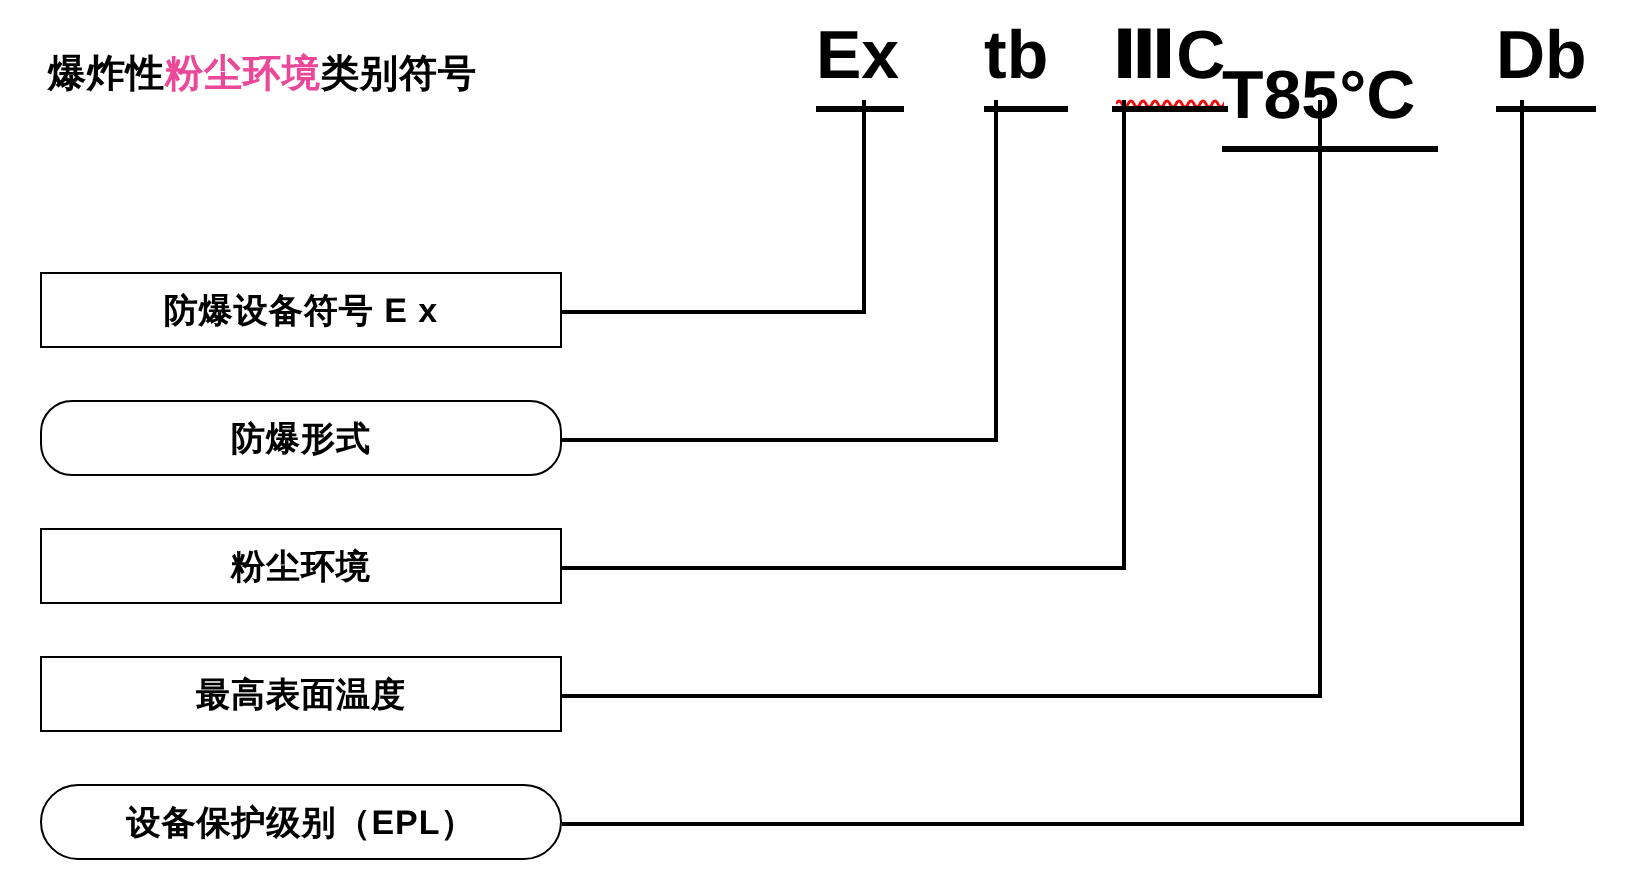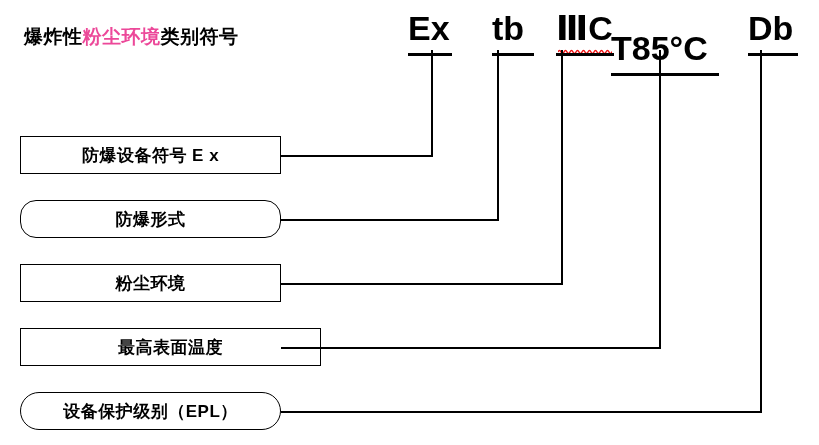--- a/index.html
+++ b/index.html
@@ -149,21 +149,21 @@
       <div class="box" style="top: 200px; left: 20px; width: 261px; height: 38px; border-radius: 16px;">
         <span>防爆形式</span>
       </div>
       <div class="leader-h" style="left: 281px; top: 219px; width: 218px; background: rgb(0, 0, 0);"></div>
       <div class="leader-v" style="left: 497px; top: 50px; height: 171px; background: rgb(0, 0, 0);"></div>
       <div class="box" style="top: 264px; left: 20px; width: 261px; height: 38px;">
         <span>粉尘环境</span>
       </div>
       <div class="leader-h" style="left: 281px; top: 283px; width: 282px; background: rgb(0, 0, 0);"></div>
       <div class="leader-v" style="left: 561px; top: 50px; height: 235px; background: rgb(0, 0, 0);"></div>
-      <div class="box" style="top: 328px; left: 20px; width: 301px; height: 38px;">
+      <div class="box" style="top: 328px; left: 20px; width: 261px; height: 38px;">
         <span>最高表面温度</span>
       </div>
       <div class="leader-h" style="left: 281px; top: 347px; width: 380px; background: rgb(0, 0, 0);"></div>
       <div class="leader-v" style="left: 659px; top: 50px; height: 299px; background: rgb(0, 0, 0);"></div>
       <div class="box" style="top: 392px; left: 20px; width: 261px; height: 38px; border-radius: 19px;">
         <span>设备保护级别（EPL）</span>
       </div>
       <div class="leader-h" style="left: 281px; top: 411px; width: 481px; background: rgb(0, 0, 0);"></div>
       <div class="leader-v" style="left: 760px; top: 50px; height: 363px; background: rgb(0, 0, 0);"></div>
     </div>

